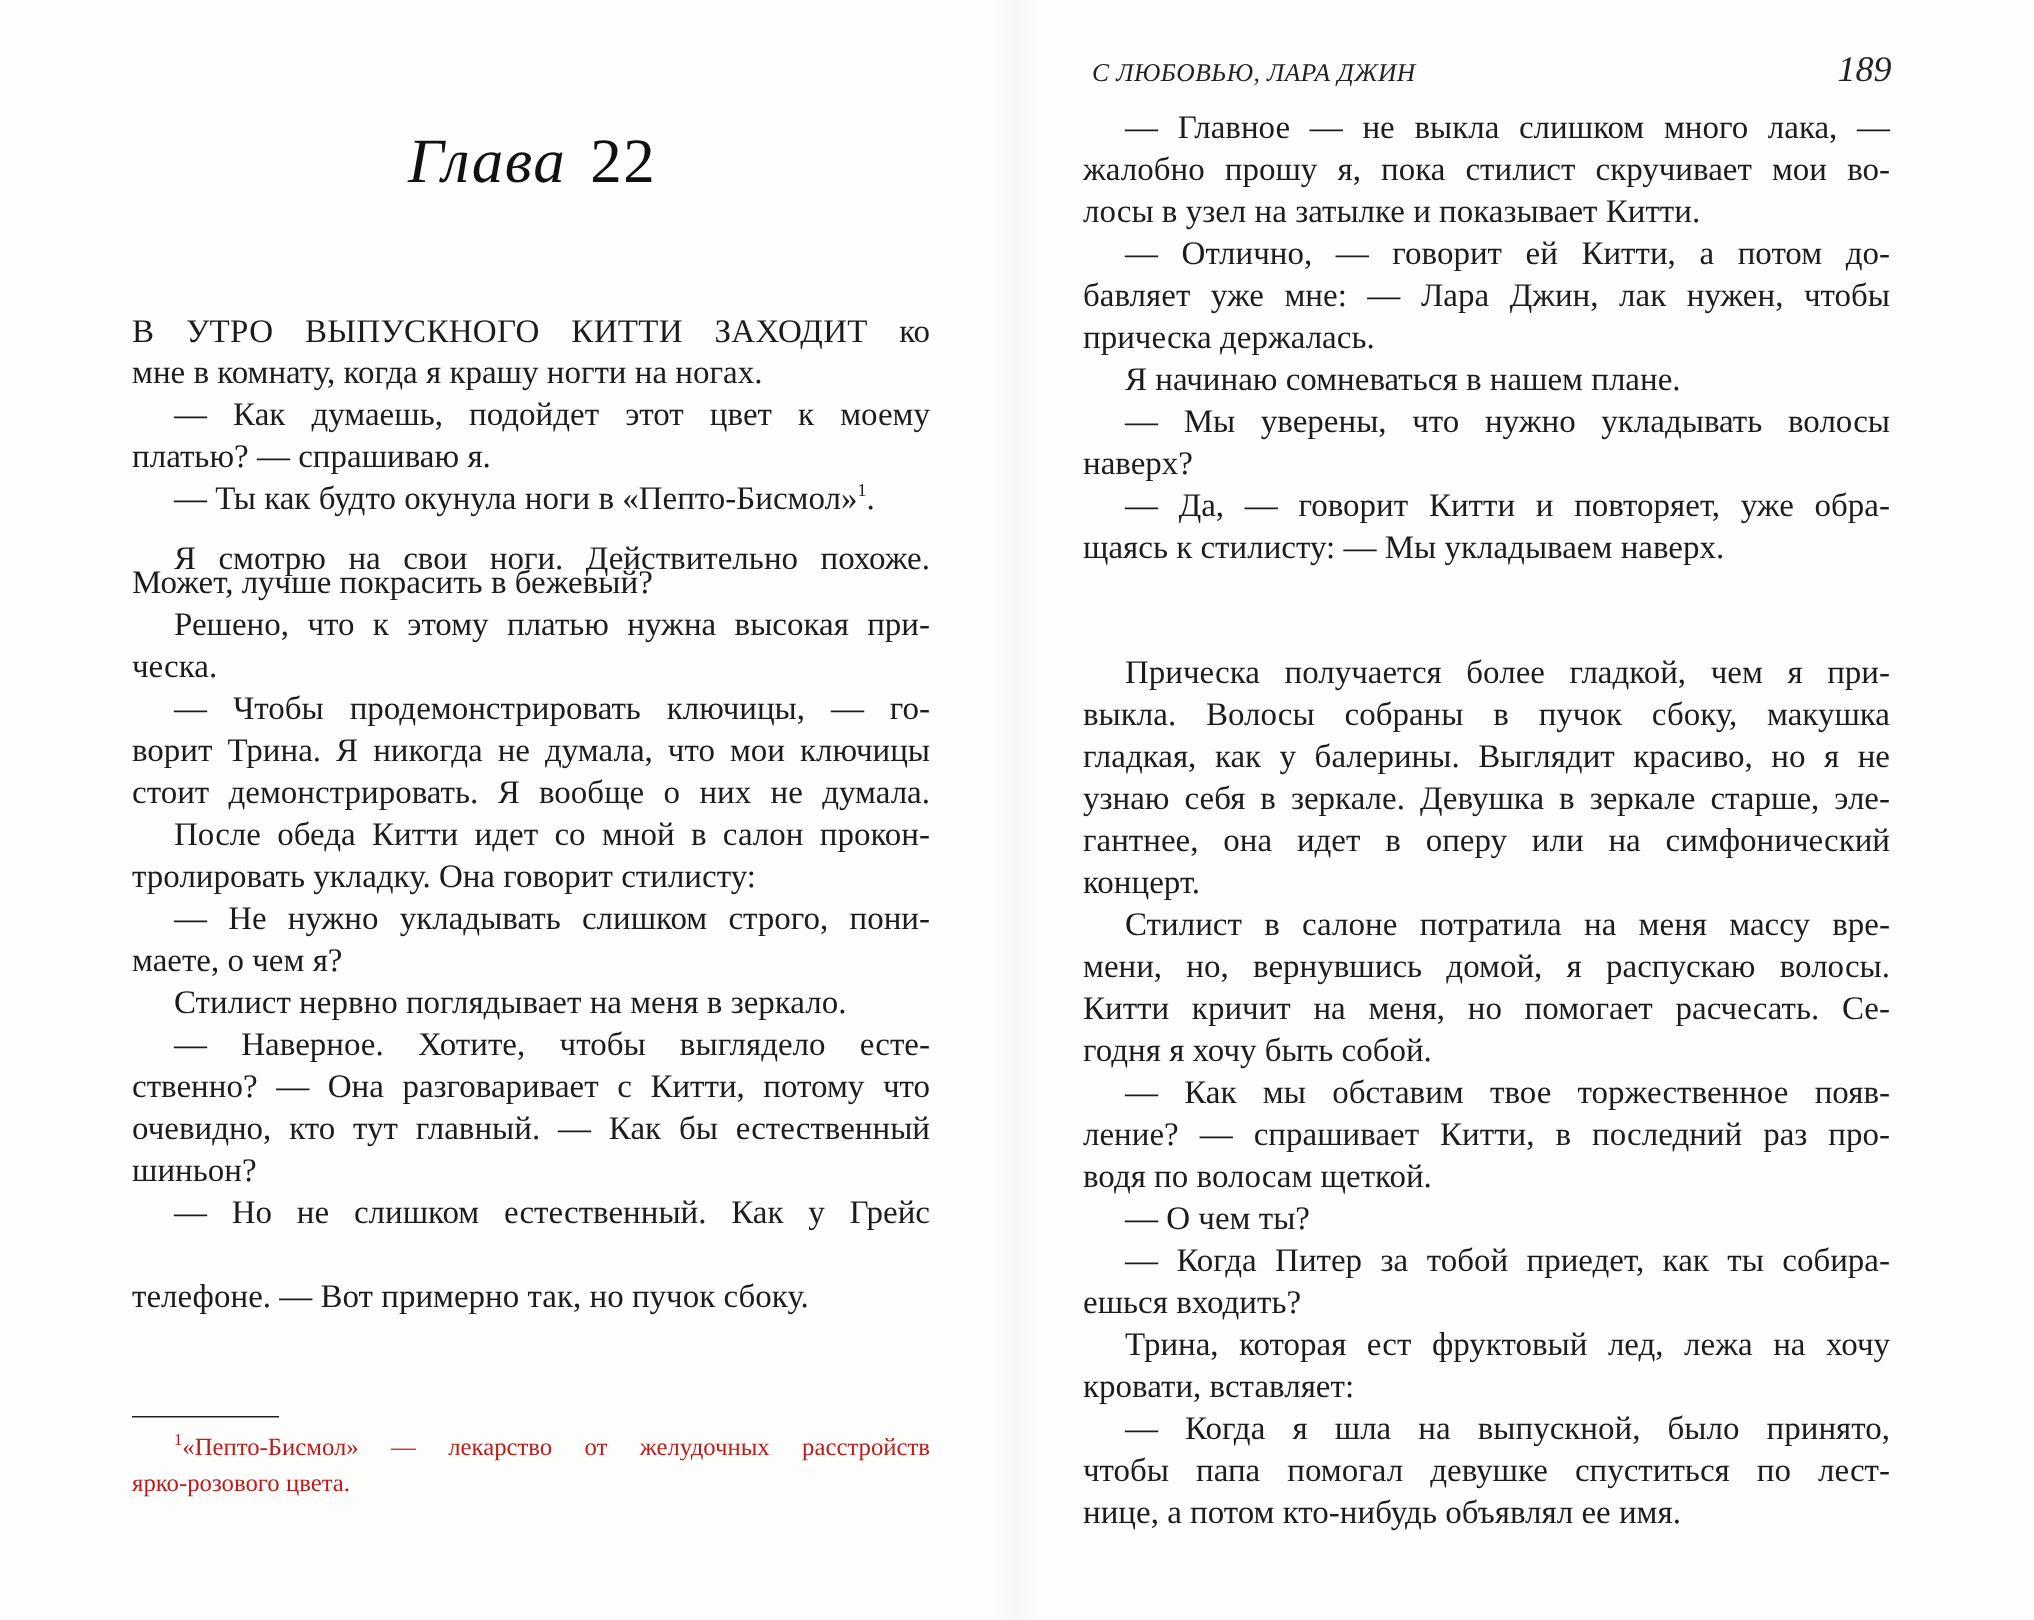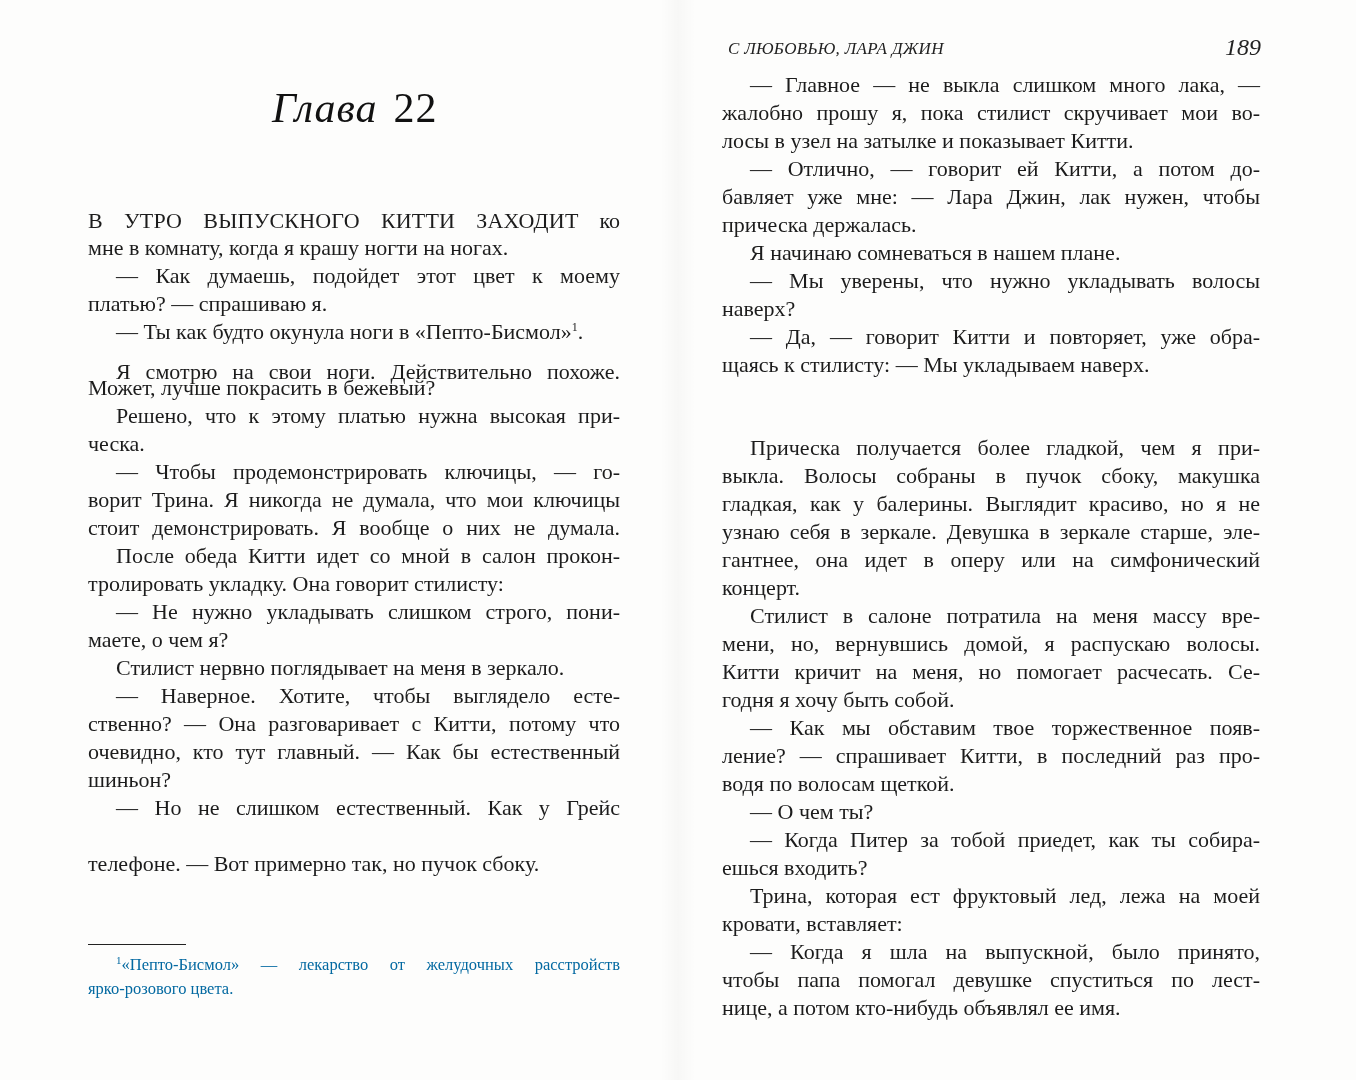--- a/index.html
+++ b/index.html
@@ -95,21 +95,21 @@
       border-top: 1.5px solid #222;
     }
     .fn-line {
       position: absolute;
       left: 88px;
       width: 532px;
       font-size: 16.5px;
       line-height: 24px;
       height: 24px;
       white-space: nowrap;
-      color: #0369a1;
+      color: #b91c1c;
     }
     .fn-line.first { top: 953px; text-indent: 28px; text-align: justify; text-align-last: justify; }
     .fn-line.second { top: 977px; }
     .fn-line sup { font-size: 11px; vertical-align: super; line-height: 0; }
   </style>
 </head>
 <body>
 
 <div class="spread">
   <div class="gutter"></div>
@@ -174,19 +174,19 @@
     <div class="line indent just" style="top:602px;">Стилист в салоне потратила на меня массу вре-</div>
     <div class="line just" style="top:630px;">мени, но, вернувшись домой, я распускаю волосы.</div>
     <div class="line just" style="top:658px;">Китти кричит на меня, но помогает расчесать. Се-</div>
     <div class="line" style="top:686px;">годня я хочу быть собой.</div>
     <div class="line indent just" style="top:714px;">— Как мы обставим твое торжественное появ-</div>
     <div class="line just" style="top:742px;">ление? — спрашивает Китти, в последний раз про-</div>
     <div class="line" style="top:770px;">водя по волосам щеткой.</div>
     <div class="line indent" style="top:798px;">— О чем ты?</div>
     <div class="line indent just" style="top:826px;">— Когда Питер за тобой приедет, как ты собира-</div>
     <div class="line" style="top:854px;">ешься входить?</div>
-    <div class="line indent just" style="top:882px;">Трина, которая ест фруктовый лед, лежа на моей</div>
+    <div class="line indent just" style="top:882px;">Трина, которая ест фруктовый лед, лежа на хочу</div>
     <div class="line" style="top:910px;">кровати, вставляет:</div>
     <div class="line indent just" style="top:938px;">— Когда я шла на выпускной, было принято,</div>
     <div class="line just" style="top:966px;">чтобы папа помогал девушке спуститься по лест-</div>
     <div class="line" style="top:994px;">нице, а потом кто-нибудь объявлял ее имя.</div>
   </div>
 </div>
 
 </body></html>

